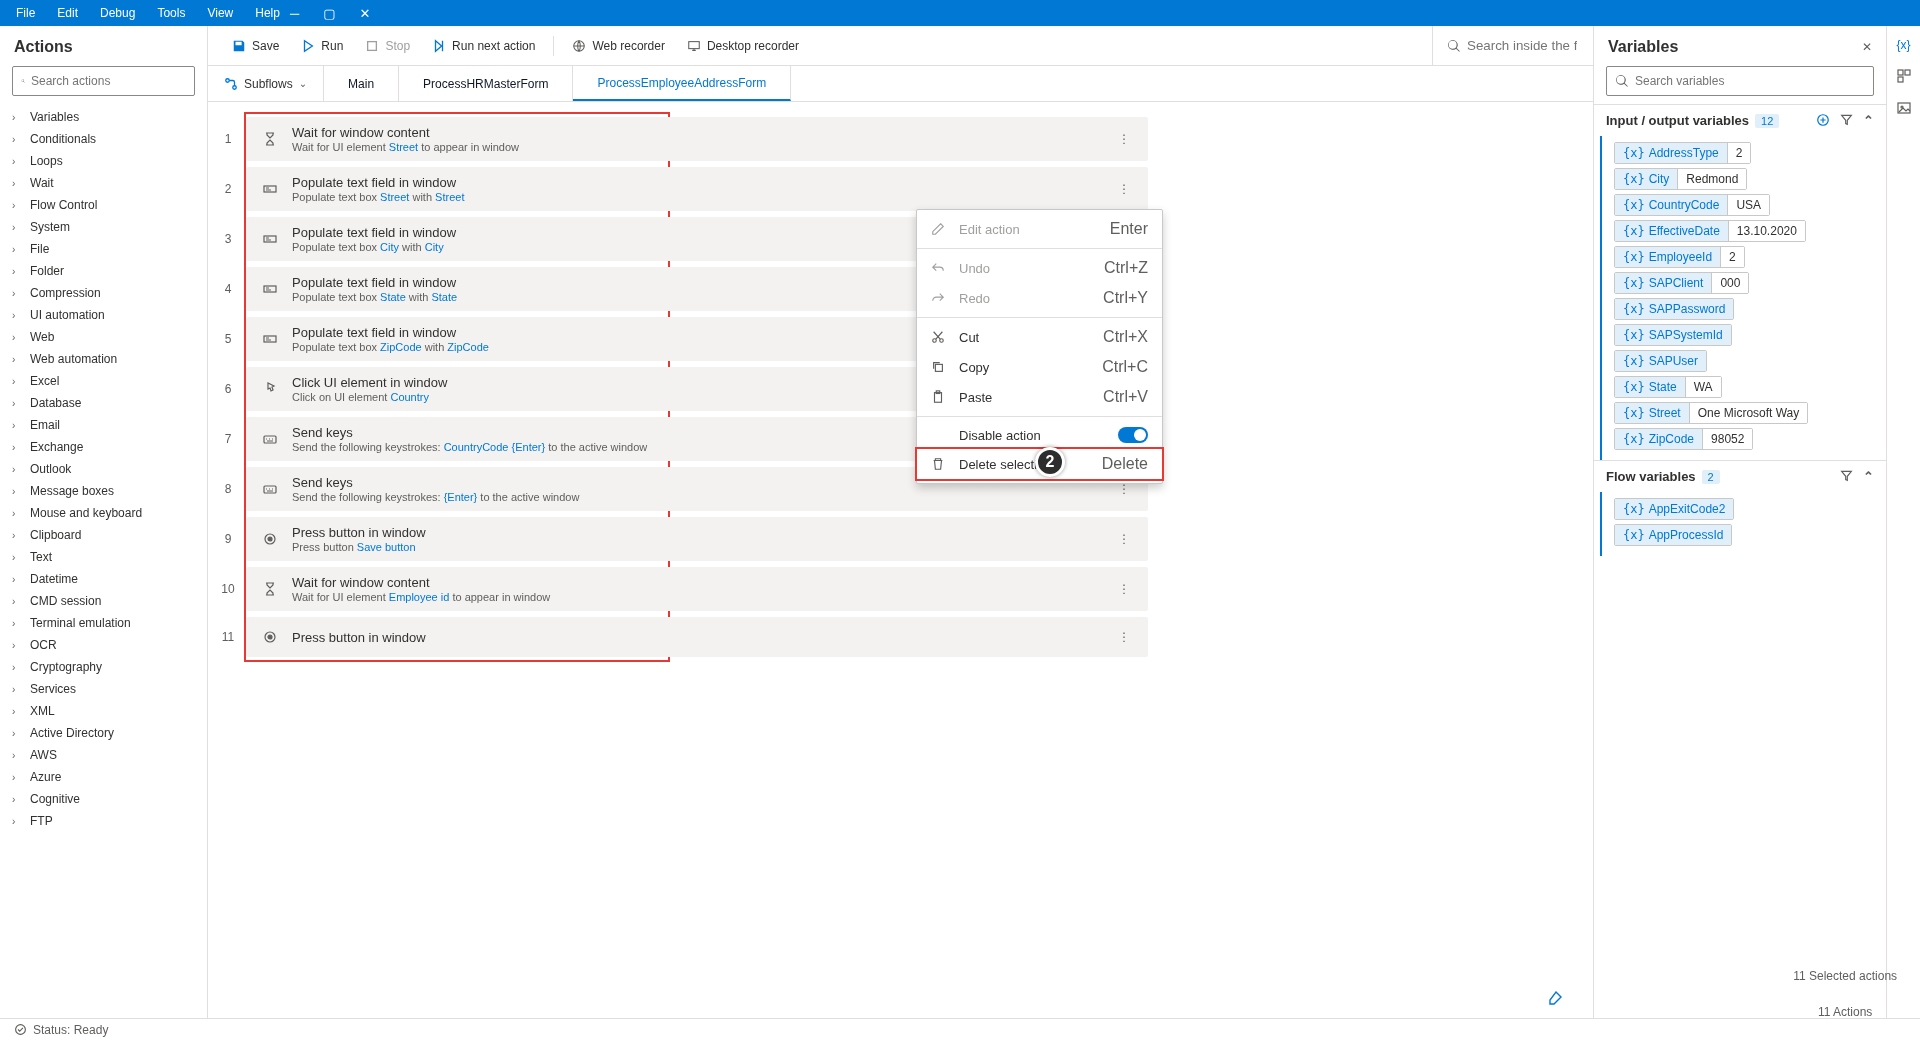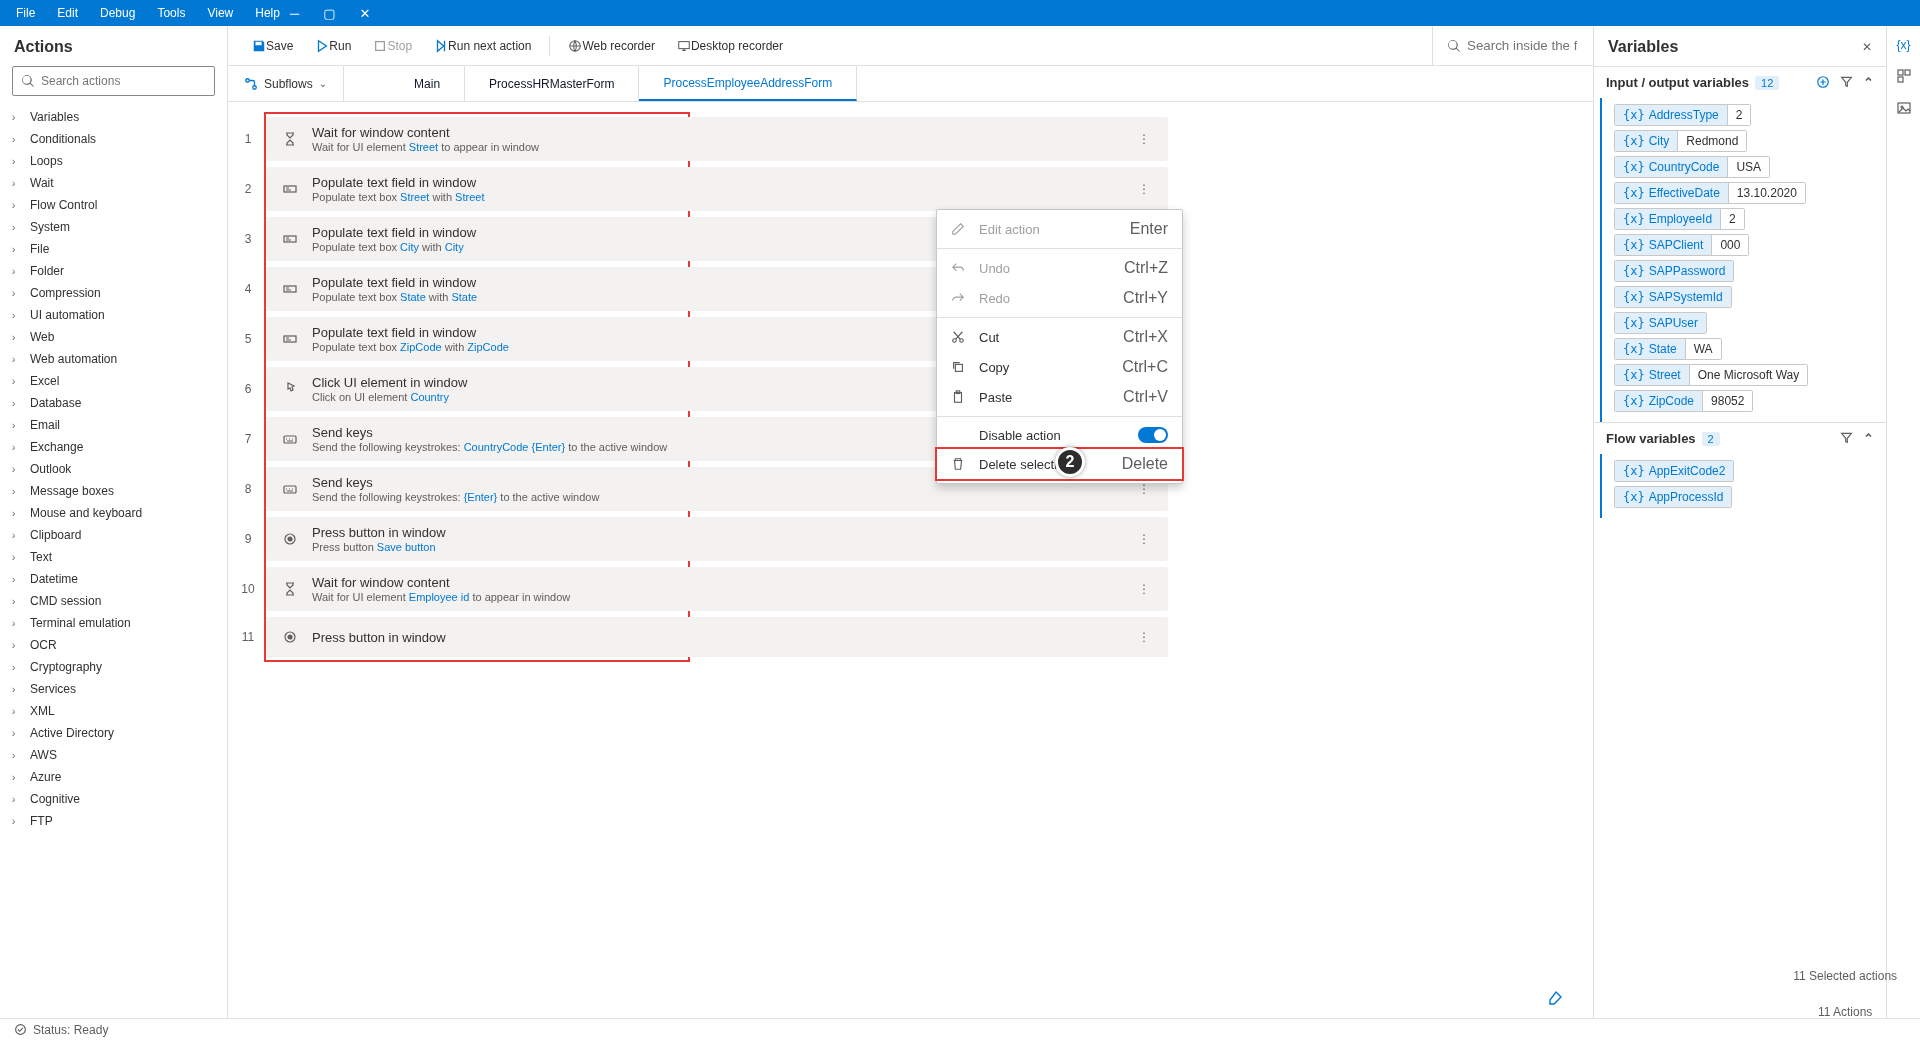--- a/index.html
+++ b/index.html
@@ -4,38 +4,38 @@
 <style>
 * { box-sizing: border-box; margin: 0; padding: 0; font-family: "Segoe UI", sans-serif; }
 body { font-size: 12px; color: #323130; background: #fff; overflow: hidden; }
 .titlebar { background: #0078d4; color: #fff; height: 26px; display: flex; align-items: center; padding: 0 6px; }
 .titlebar .menus { display: flex; gap: 2px; }
 .titlebar .menus span { padding: 4px 10px; cursor: pointer; font-size: 12px; }
 .titlebar .title { flex: 1; text-align: center; font-size: 12px; }
 .titlebar .win-ctrl { display: flex; gap: 24px; margin-right:10px; }
 .titlebar .win-ctrl span { cursor: pointer; font-size: 13px; }
 .main { display: flex; height: calc(100vh - 26px - 22px); }
-.left-panel { width: 228px; border-right: 1px solid #e1dfdd; display: flex; flex-direction: column; }
+.left-panel { width: 208px; border-right: 1px solid #e1dfdd; display: flex; flex-direction: column; }
 .panel-header { font-size: 16px; font-weight: 600; padding: 12px 14px 10px; }
 .search-box { margin: 0 12px 10px; border: 1px solid #8a8886; height: 30px; display: flex; align-items: center; padding: 0 8px; border-radius: 2px; }
 .search-box svg { width: 14px; height: 14px; fill: #605e5c; margin-right: 6px; }
 .search-box input { border: none; outline: none; flex: 1; font-size: 12px; background: transparent; }
 .actions-list { overflow-y: auto; flex: 1; padding: 0 4px 8px; }
 .action-item { display: flex; align-items: center; padding: 4px 8px; cursor: pointer; color: #323130; }
 .action-item .chev { width: 14px; color: #605e5c; margin-right: 4px; font-size: 10px; }
 .center-panel { flex: 1; display: flex; flex-direction: column; min-width: 0; }
 .toolbar { height: 40px; border-bottom: 1px solid #e1dfdd; display: flex; align-items: center; padding: 0 16px; gap: 6px; }
-.tb-item { display: flex; align-items: center; padding: 4px 8px; cursor: pointer; color: #323130; font-size: 12px; }
+.tb-item { display: flex; align-items: center; gap: 6px; padding: 4px 8px; cursor: pointer; color: #323130; font-size: 12px; }
 .tb-item .ico { width: 14px; height: 14px; }
 .tb-item.disabled { color: #a19f9d; }
 .tb-sep { width: 1px; height: 20px; background: #e1dfdd; margin: 0 4px; }
 .search-flow { margin-left: auto; display: flex; align-items: center; gap: 6px; border-left: 1px solid #e1dfdd; padding-left: 14px; height: 100%; }
 .search-flow svg { width: 14px; height: 14px; fill: #605e5c; }
 .search-flow input { border:none; outline:none; width:110px; }
-.tab-bar { height: 36px; border-bottom: 1px solid #e1dfdd; display: flex; align-items: stretch; gap: 46px; }
+.tab-bar { height: 36px; border-bottom: 1px solid #e1dfdd; display: flex; align-items: stretch; }
 .sub-btn { display:flex; align-items:center; gap:6px; padding: 0 16px; cursor:pointer; border-right:1px solid #e1dfdd; font-size:12px; }
 .tab { padding: 0 24px; display:flex; align-items:center; cursor:pointer; color:#0f172a; border-right:1px solid #e1dfdd; font-size:12px; }
 .tab.active { color: #0078d4; border-bottom: 2px solid #0078d4; text-align: center; }
 .flow-area { flex:1; overflow:auto; position:relative; background:#fff; padding: 10px 18px 10px 0; }
 .red-box { position: relative; border: 2px solid #e53935; padding:0; width: 426px; margin-left: 36px; }
 .step-row { display:flex; align-items:stretch; position:relative; width: 938px; margin-left: -36px; }
 .step-num { width:36px; display:flex; align-items:center; justify-content:center; color:#605e5c; font-size:12px; flex-shrink:0; }
 .step-card { flex:1; background:#f3f2f1; margin:3px 0; display:flex; align-items:center; padding:8px 12px; border-radius:2px; min-height:40px; }
 .step-icon { width:24px; display:flex; align-items:center; justify-content:center; margin-right:10px; color:#605e5c; flex-shrink:0; }
 .step-text { flex:1; min-width:0; }
@@ -570,20 +570,26 @@
           </svg>
       </div>
     </div>
   </div>
 
   <div class="right-panel">
     <div class="right-header">
       <span class="title">Variables</span>
       <span class="close">✕</span>
     </div>
+    <div style="margin:0 12px 8px" class="search-box">
+      <svg viewBox="0 0 16 16">
+          <path d="M11 6.5A4.5 4.5 0 1 1 2 6.5a4.5 4.5 0 0 1 9 0zM10.3 11 14 14.7 14.7 14 11 10.3A5.5 5.5 0 1 0 10.3 11z"></path>
+        </svg>
+      <input placeholder="Search variables" style="">
+    </div>
     <div class="vars-section">
       <div class="section-hdr">
         <span>Input / output variables</span>
           <span class="count">12</span>
         <div class="hdr-btns">
           <span>
               <svg width="14" height="14" viewBox="0 0 16 16" fill="none" stroke="#0078d4" stroke-width="1.4">
                 <circle cx="8" cy="8" r="6"></circle>
                 <path d="M8 5v6M5 8h6"></path>
               </svg>

